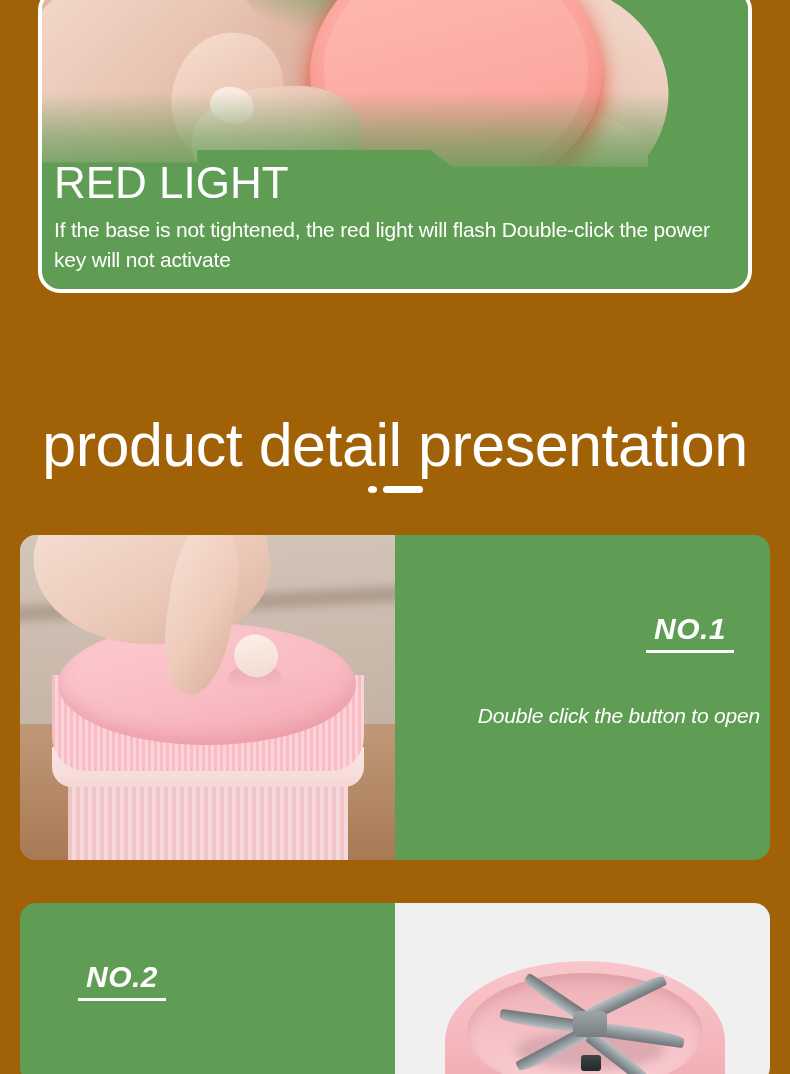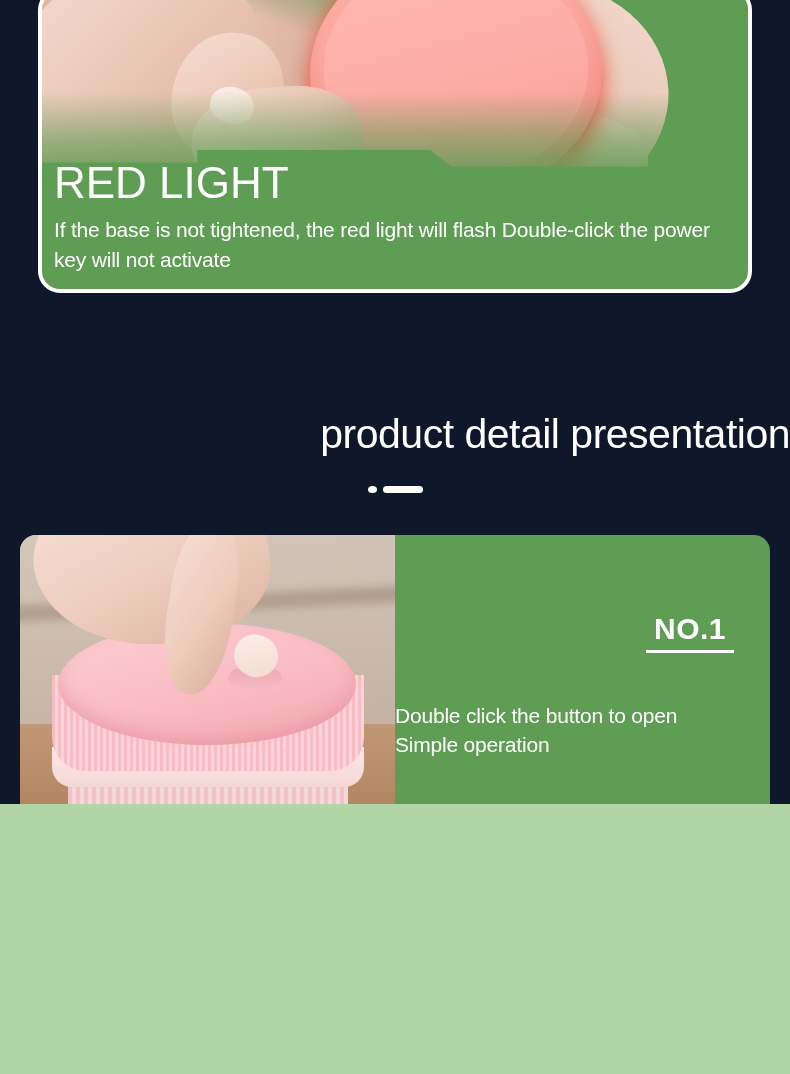--- a/index.html
+++ b/index.html
@@ -13,22 +13,22 @@
 
   body {
     background: #b1d5a4;
     font-family: "Liberation Sans", sans-serif;
     position: relative;
   }
 
   .page {
     position: relative;
     width: 790px;
-    height: 804px;
-    background: #0f172a;
+    height: 1074px;
+    background: #a16207;
     overflow: hidden;
   }
 
   
   .redlight-card {
     position: absolute;
     left: 38px;
     top: -12px;
     width: 714px;
     height: 305px;
@@ -192,22 +192,22 @@
     line-height: 1.42;
     letter-spacing: -0.2px;
     max-width: 716px;
   }
 
   
   .section-title {
     position: absolute;
     left: 0; right: 0;
     top: 412px;
-    text-align: right;
-    font-size: 41px;
+    text-align: center;
+    font-size: 61px;
     font-weight: 400;
     color: #ffffff;
     letter-spacing: -0.5px;
     line-height: 1.1;
   }
 
   .divider {
     position: absolute;
     left: 0; right: 0;
     top: 486px;
@@ -235,21 +235,21 @@
     left: 20px;
     width: 750px;
     border-radius: 16px;
     overflow: hidden;
     display: flex;
   }
 
   .card-no1 { top: 535px; height: 325px; }
   .card-no2 { top: 903px; height: 180px; }
 
-  .card-half { width: 50%; height: 100%; position: relative; overflow: hidden; }
+  .card-half { width: 50%; height: 100%; position: relative; overflow: hidden; font-style: italic; }
 
   .panel-green {
     background: #5f9c54;
     display: flex;
     flex-direction: column;
     align-items: center;
   }
 
   
   .no1-panel { justify-content: flex-start; }
@@ -266,27 +266,27 @@
   }
 
   .no1-label-wrap {
     width: 100%;
     text-align: right;
     padding: 78px 36px 0 0;
   }
 
   .no1-lines {
     margin-top: 48px;
-    text-align: left;
+    text-align: right;
     color: #ffffff;
     font-size: 21px;
     line-height: 1.42;
     letter-spacing: -0.2px;
     width: 100%;
-    padding: 0 0;
+    padding: 0 10px;
   }
 
   .no2-label-wrap {
     width: 100%;
     text-align: left;
     padding: 58px 0 0 58px;
   }
 
   
   .ph1 { background: linear-gradient(170deg, #cdbfb2 0%, #c0ab9c 40%, #b08d71 100%); }
@@ -495,21 +495,20 @@
       <div class="ph1-finger"></div>
       <div class="ph1-fingernail"></div>
     </div>
 
     <div class="card-half panel-green no1-panel">
       <div class="no1-label-wrap">
         <span class="no-label">NO.1</span>
       </div>
       <div class="no1-lines">
         <div>Double click the button to open</div>
-        <div>Simple operation</div>
       </div>
     </div>
   </div>
 
   <div class="feature-card card-no2">
 
     <div class="card-half panel-green">
       <div class="no2-label-wrap">
         <span class="no-label">NO.2</span>
       </div>

